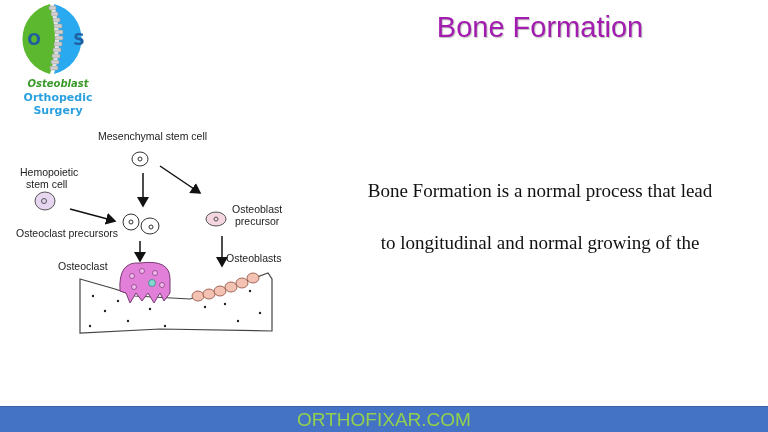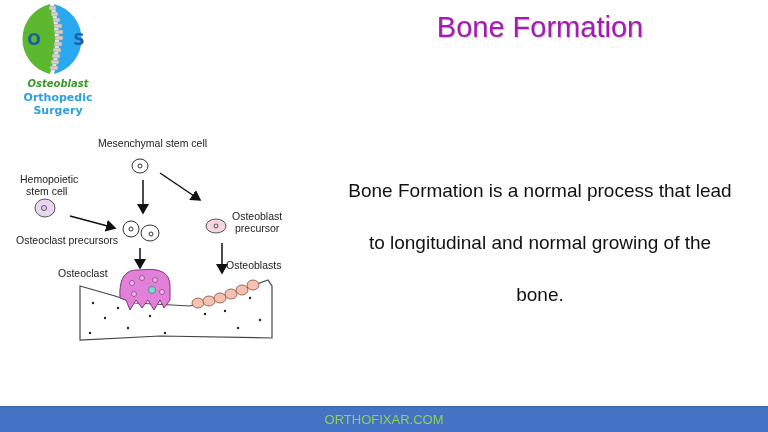--- a/index.html
+++ b/index.html
@@ -1,24 +1,24 @@
 <!DOCTYPE html>
 <html><head>
 <meta charset="utf-8">
 <style>
   html, body { margin:0; padding:0; }
   body { width:768px; height:432px; position:relative; background:#ffffff; overflow:hidden; font-family:"Liberation Sans", sans-serif; }
   .logo { position:absolute; left:8px; top:2px; width:100px; height:100px; }
   .logo-name { position:absolute; left:0; top:76px; width:100px; text-align:center; color:#3a9a2a; font-style:italic; font-weight:bold; font-size:10px; font-family:"DejaVu Sans", sans-serif; }
   .logo-sub { position:absolute; left:0; top:89px; width:100px; text-align:center; color:#2aa0e0; font-weight:bold; font-size:11px; font-family:"DejaVu Sans", sans-serif; }
   .title { position:absolute; left:390px; top:11px; width:300px; text-align:center; font-family:"Liberation Sans", sans-serif; font-size:29px; color:#a21caf; text-shadow:1px 1px 1px rgba(0,0,0,0.25); }
-  .diagram { position:absolute; left:10px; top:128px; width:300px; height:220px; }
-  .body-text { position:absolute; left:325px; top:165px; width:430px; text-align:center; font-family:Liberation Sans, sans-serif; font-size:19px; color:#111; line-height:52px; }
+  .diagram { position:absolute; left:10px; top:121px; width:300px; height:220px; }
+  .body-text { position:absolute; left:325px; top:165px; width:430px; text-align:center; font-family:Liberation Serif, serif; font-size:19px; color:#111; line-height:52px; }
   .footer { position:absolute; left:0; top:406px; width:768px; height:26px; background:#4472c4; border-top:1px solid #3a62a8; text-align:center; }
-  .footer span { font-family:"Liberation Sans", sans-serif; font-size:13px; color:#92d050; line-height:26px; }
+  .footer span { font-family:"Liberation Sans", sans-serif; font-size:19px; color:#92d050; line-height:26px; }
   .lbl { font-family:"Liberation Sans", sans-serif; font-size:10.5px; fill:#222; }
 </style>
 </head>
 <body>
 
 <div class="logo">
   <svg width="100" height="80" viewBox="0 0 100 80">
     <path d="M42 2 A36 36 0 0 0 42 72 Q52 40 42 2 Z" fill="#5cb82e"></path>
     <path d="M44 2 A36 36 0 0 1 44 72 Q54 40 44 2 Z" fill="#29a9f0" transform="translate(2,0)"></path>
     <g fill="#cfcfcf" stroke="#999" stroke-width="0.6">
@@ -111,18 +111,17 @@
         <ellipse cx="221" cy="166" rx="6" ry="5"></ellipse>
       <ellipse cx="232" cy="162" rx="6" ry="5"></ellipse>
         <ellipse cx="243" cy="157" rx="6" ry="5"></ellipse>
     </g>
   </svg>
 </div>
 
 <div class="body-text">
   <div>Bone Formation is a normal process that lead</div>
   <div>to longitudinal and normal growing of the</div>
-  <div>bone.</div>
 </div>
 
 <div class="footer">
   <span>ORTHOFIXAR.COM</span>
 </div>
 
 </body></html>

